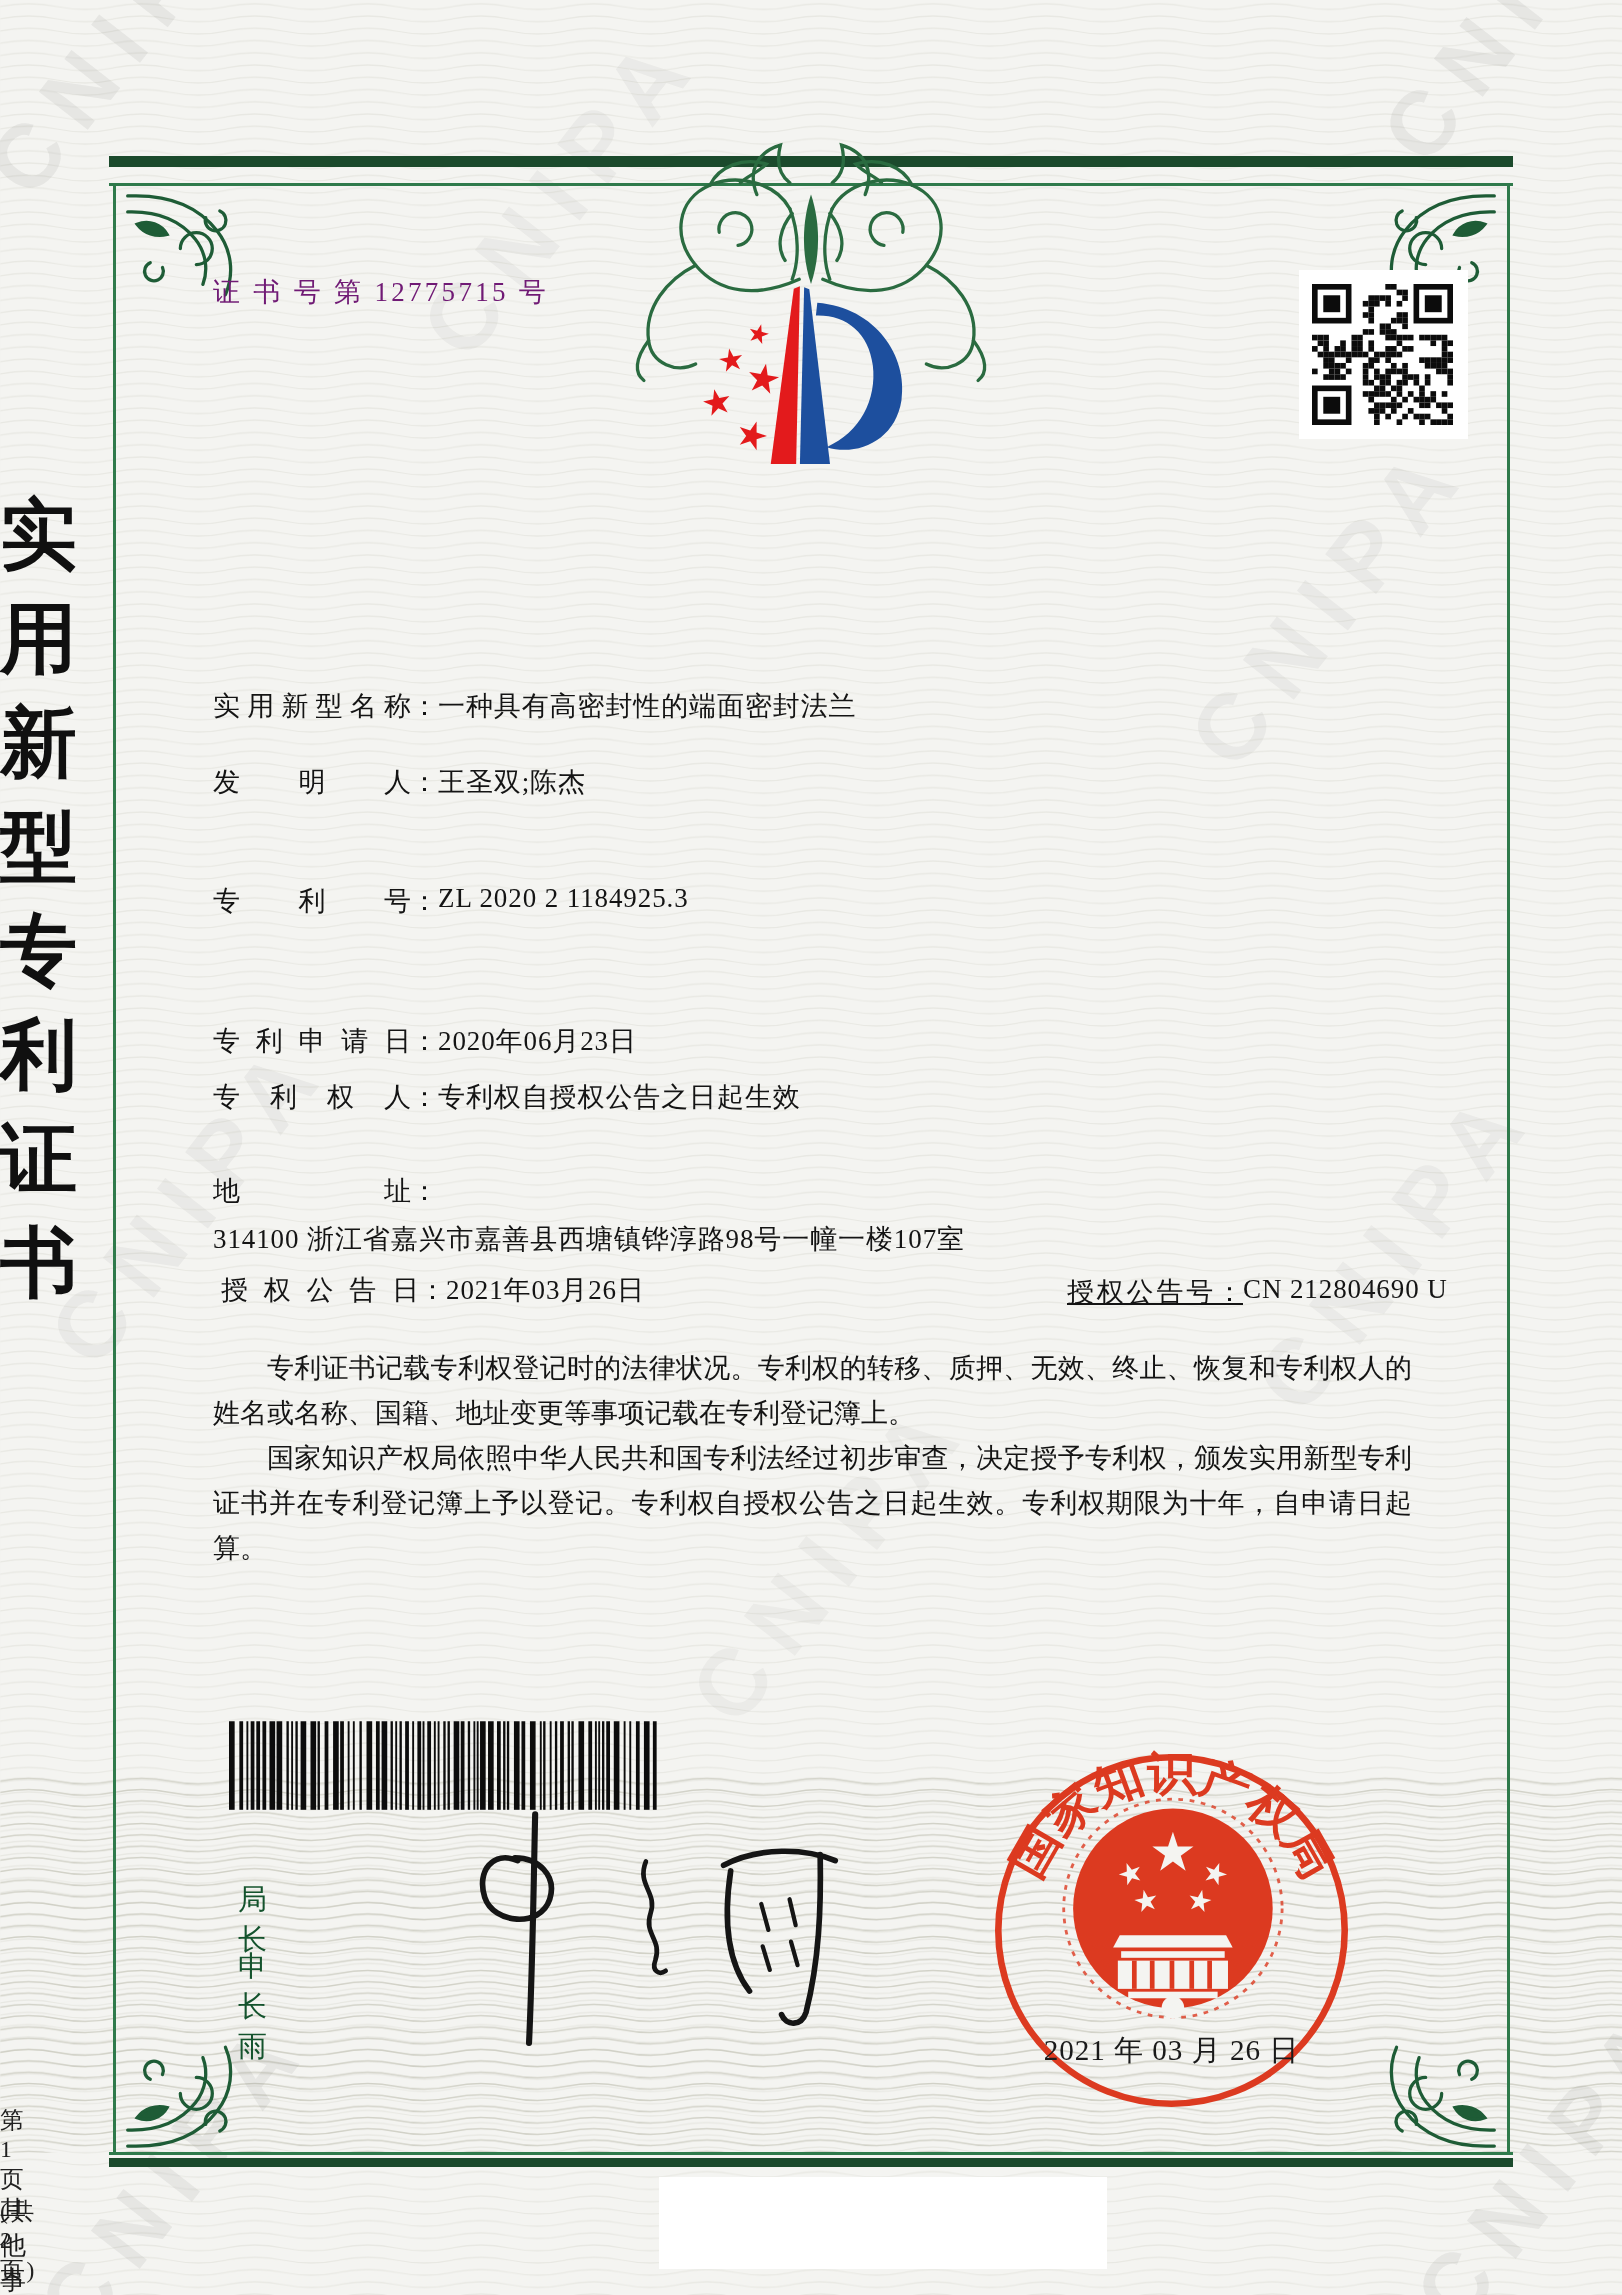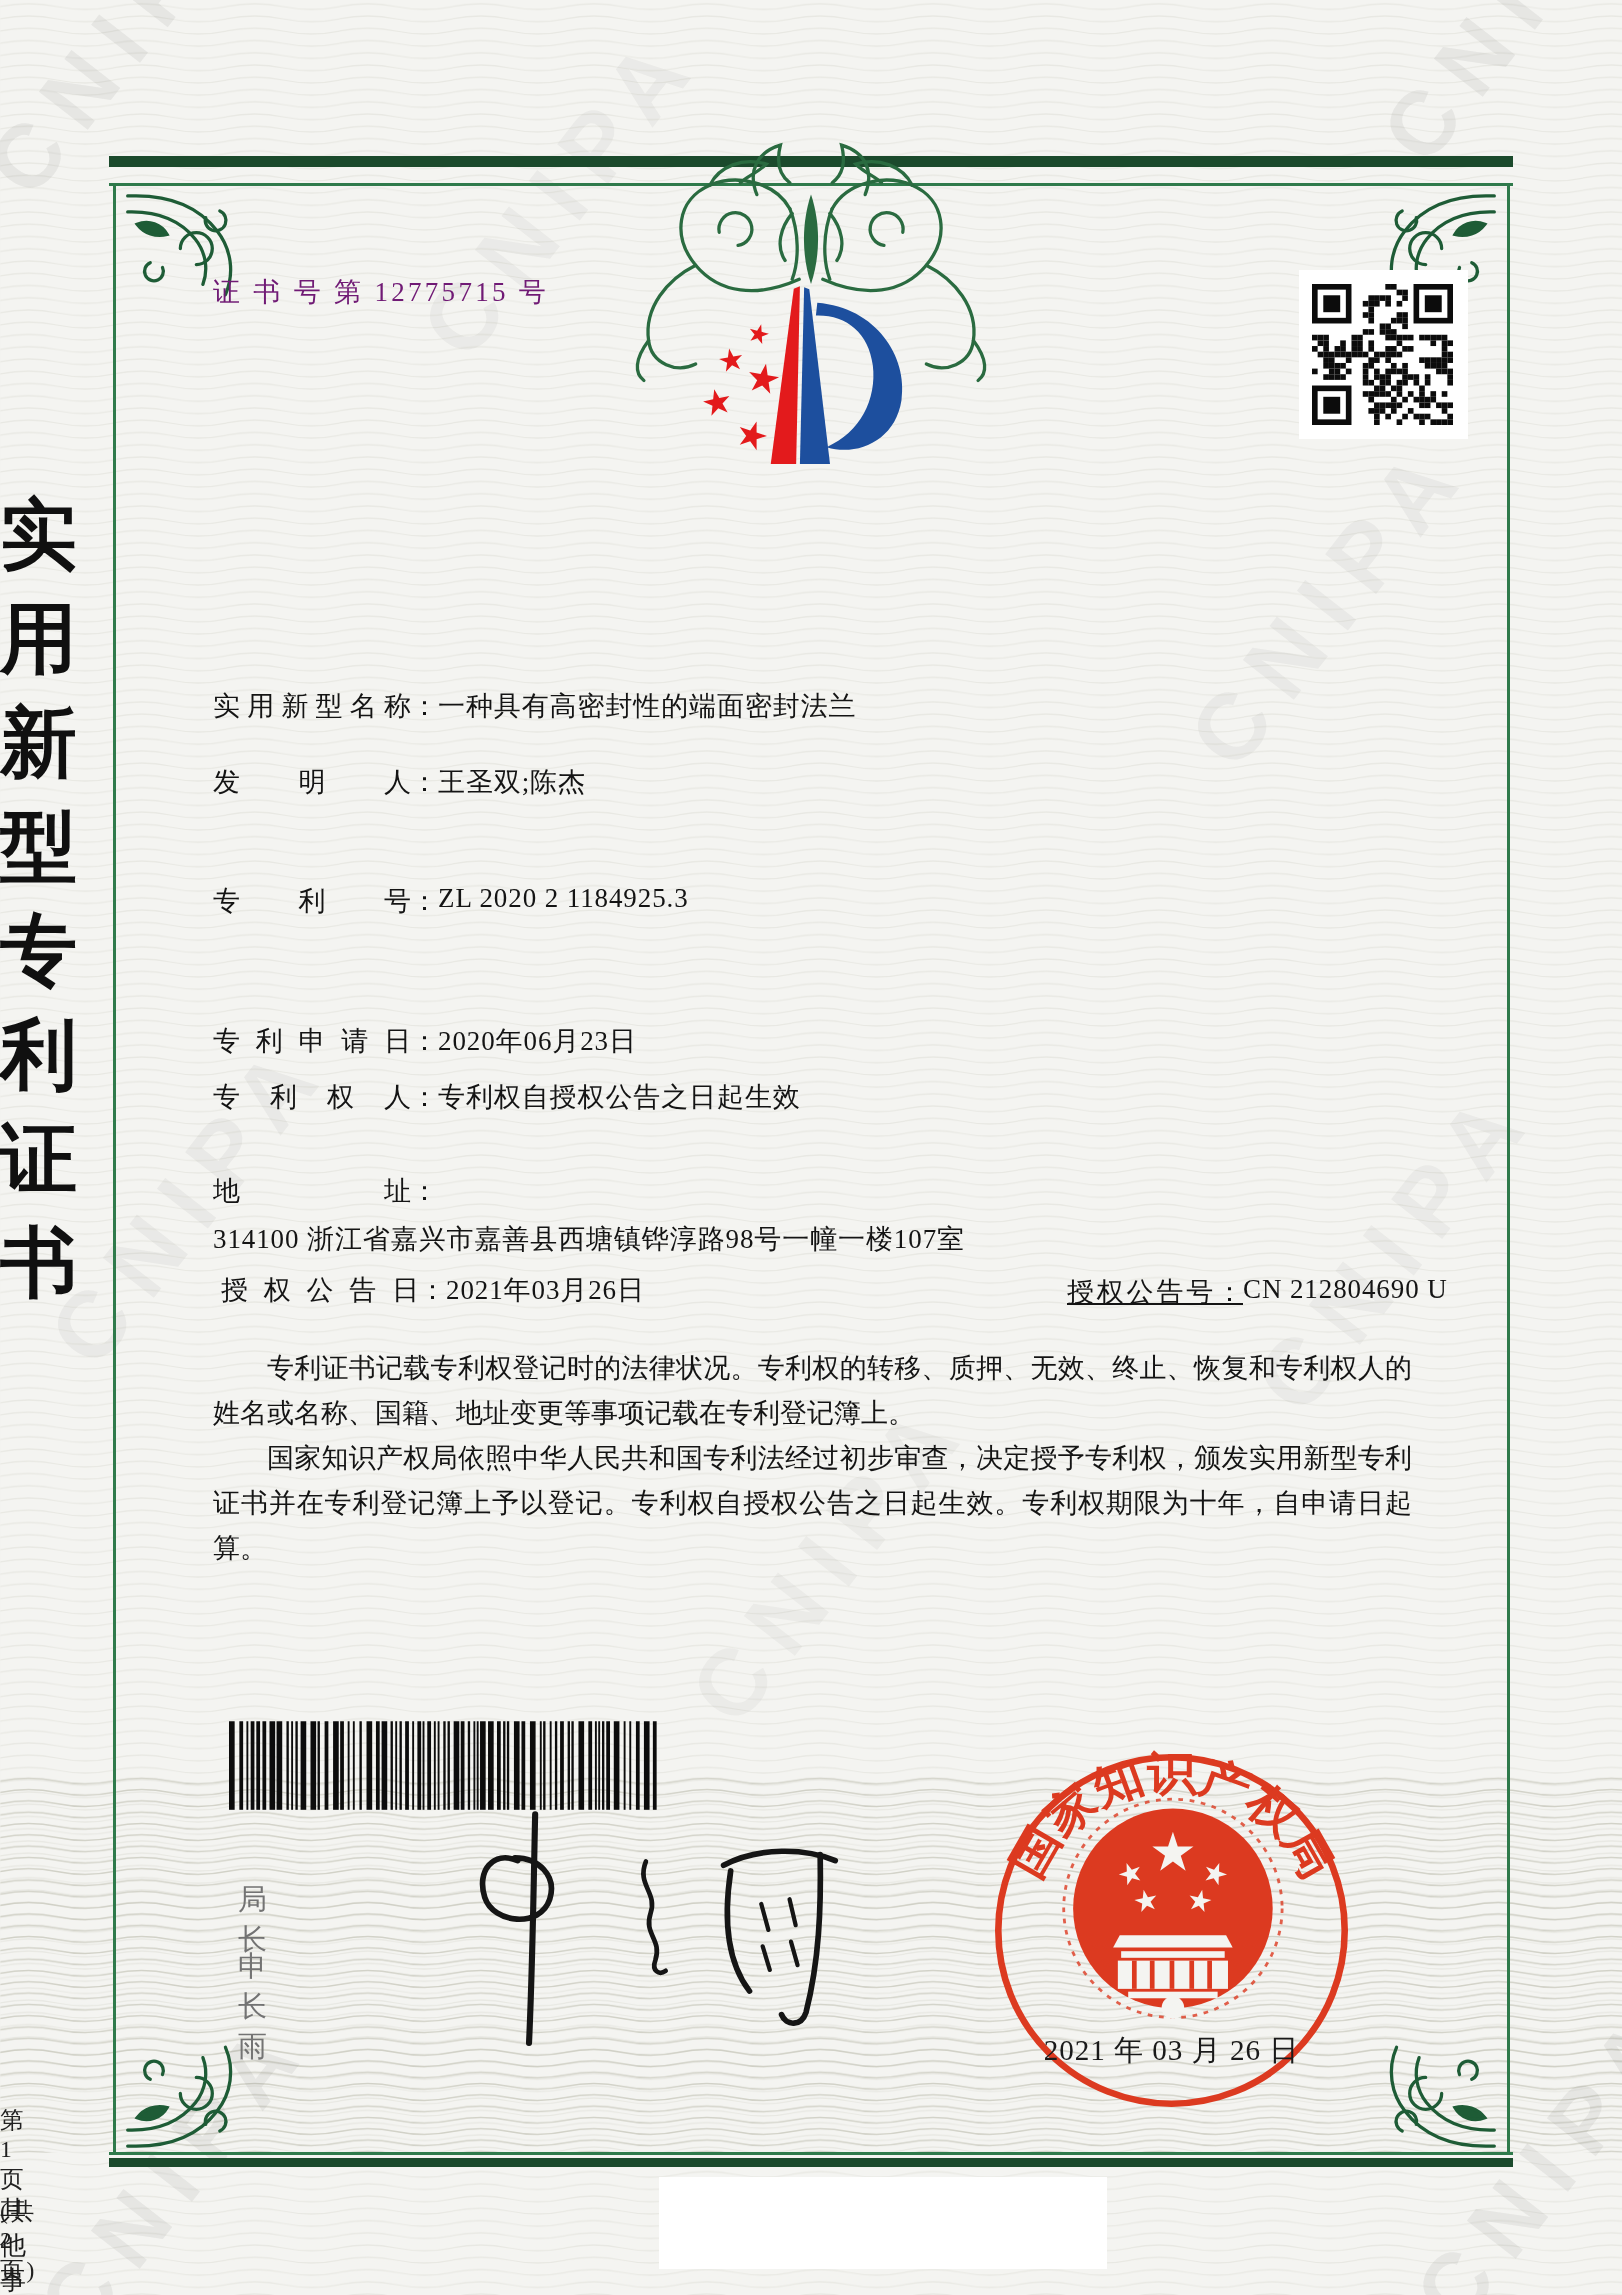--- a/index.html
+++ b/index.html
@@ -55,21 +55,21 @@
   .body-text {
     position:absolute; left:213px; top:1346px; width:1199px;
     font-size:27px; line-height:45px; text-align:justify;
   }
   .body-text p { margin:0; text-indent:54px; }
 
   
   .officer {
     position:absolute; left:238px;
     font-family:"Liberation Sans","DejaVu Sans",sans-serif;
-    font-weight:500; font-size:29px; letter-spacing:3.8px; color:#737373;
+    font-weight:500; font-size:29px; letter-spacing:3.8px; color:#14532d;
   }
 
   
   .page-info {
     position:absolute; left:0; top:2104px; width:100%;
     text-align:center; font-size:23.6px; letter-spacing:2.8px; color:#222;
   }
   .bottom-strip { position:absolute; left:0; top:2167px; width:100%; height:128px; background:#f7f7f4; }
   .cont-box { position:absolute; left:659px; top:2177px; width:448px; height:92px; background:#ffffff; }
   .continuation {

